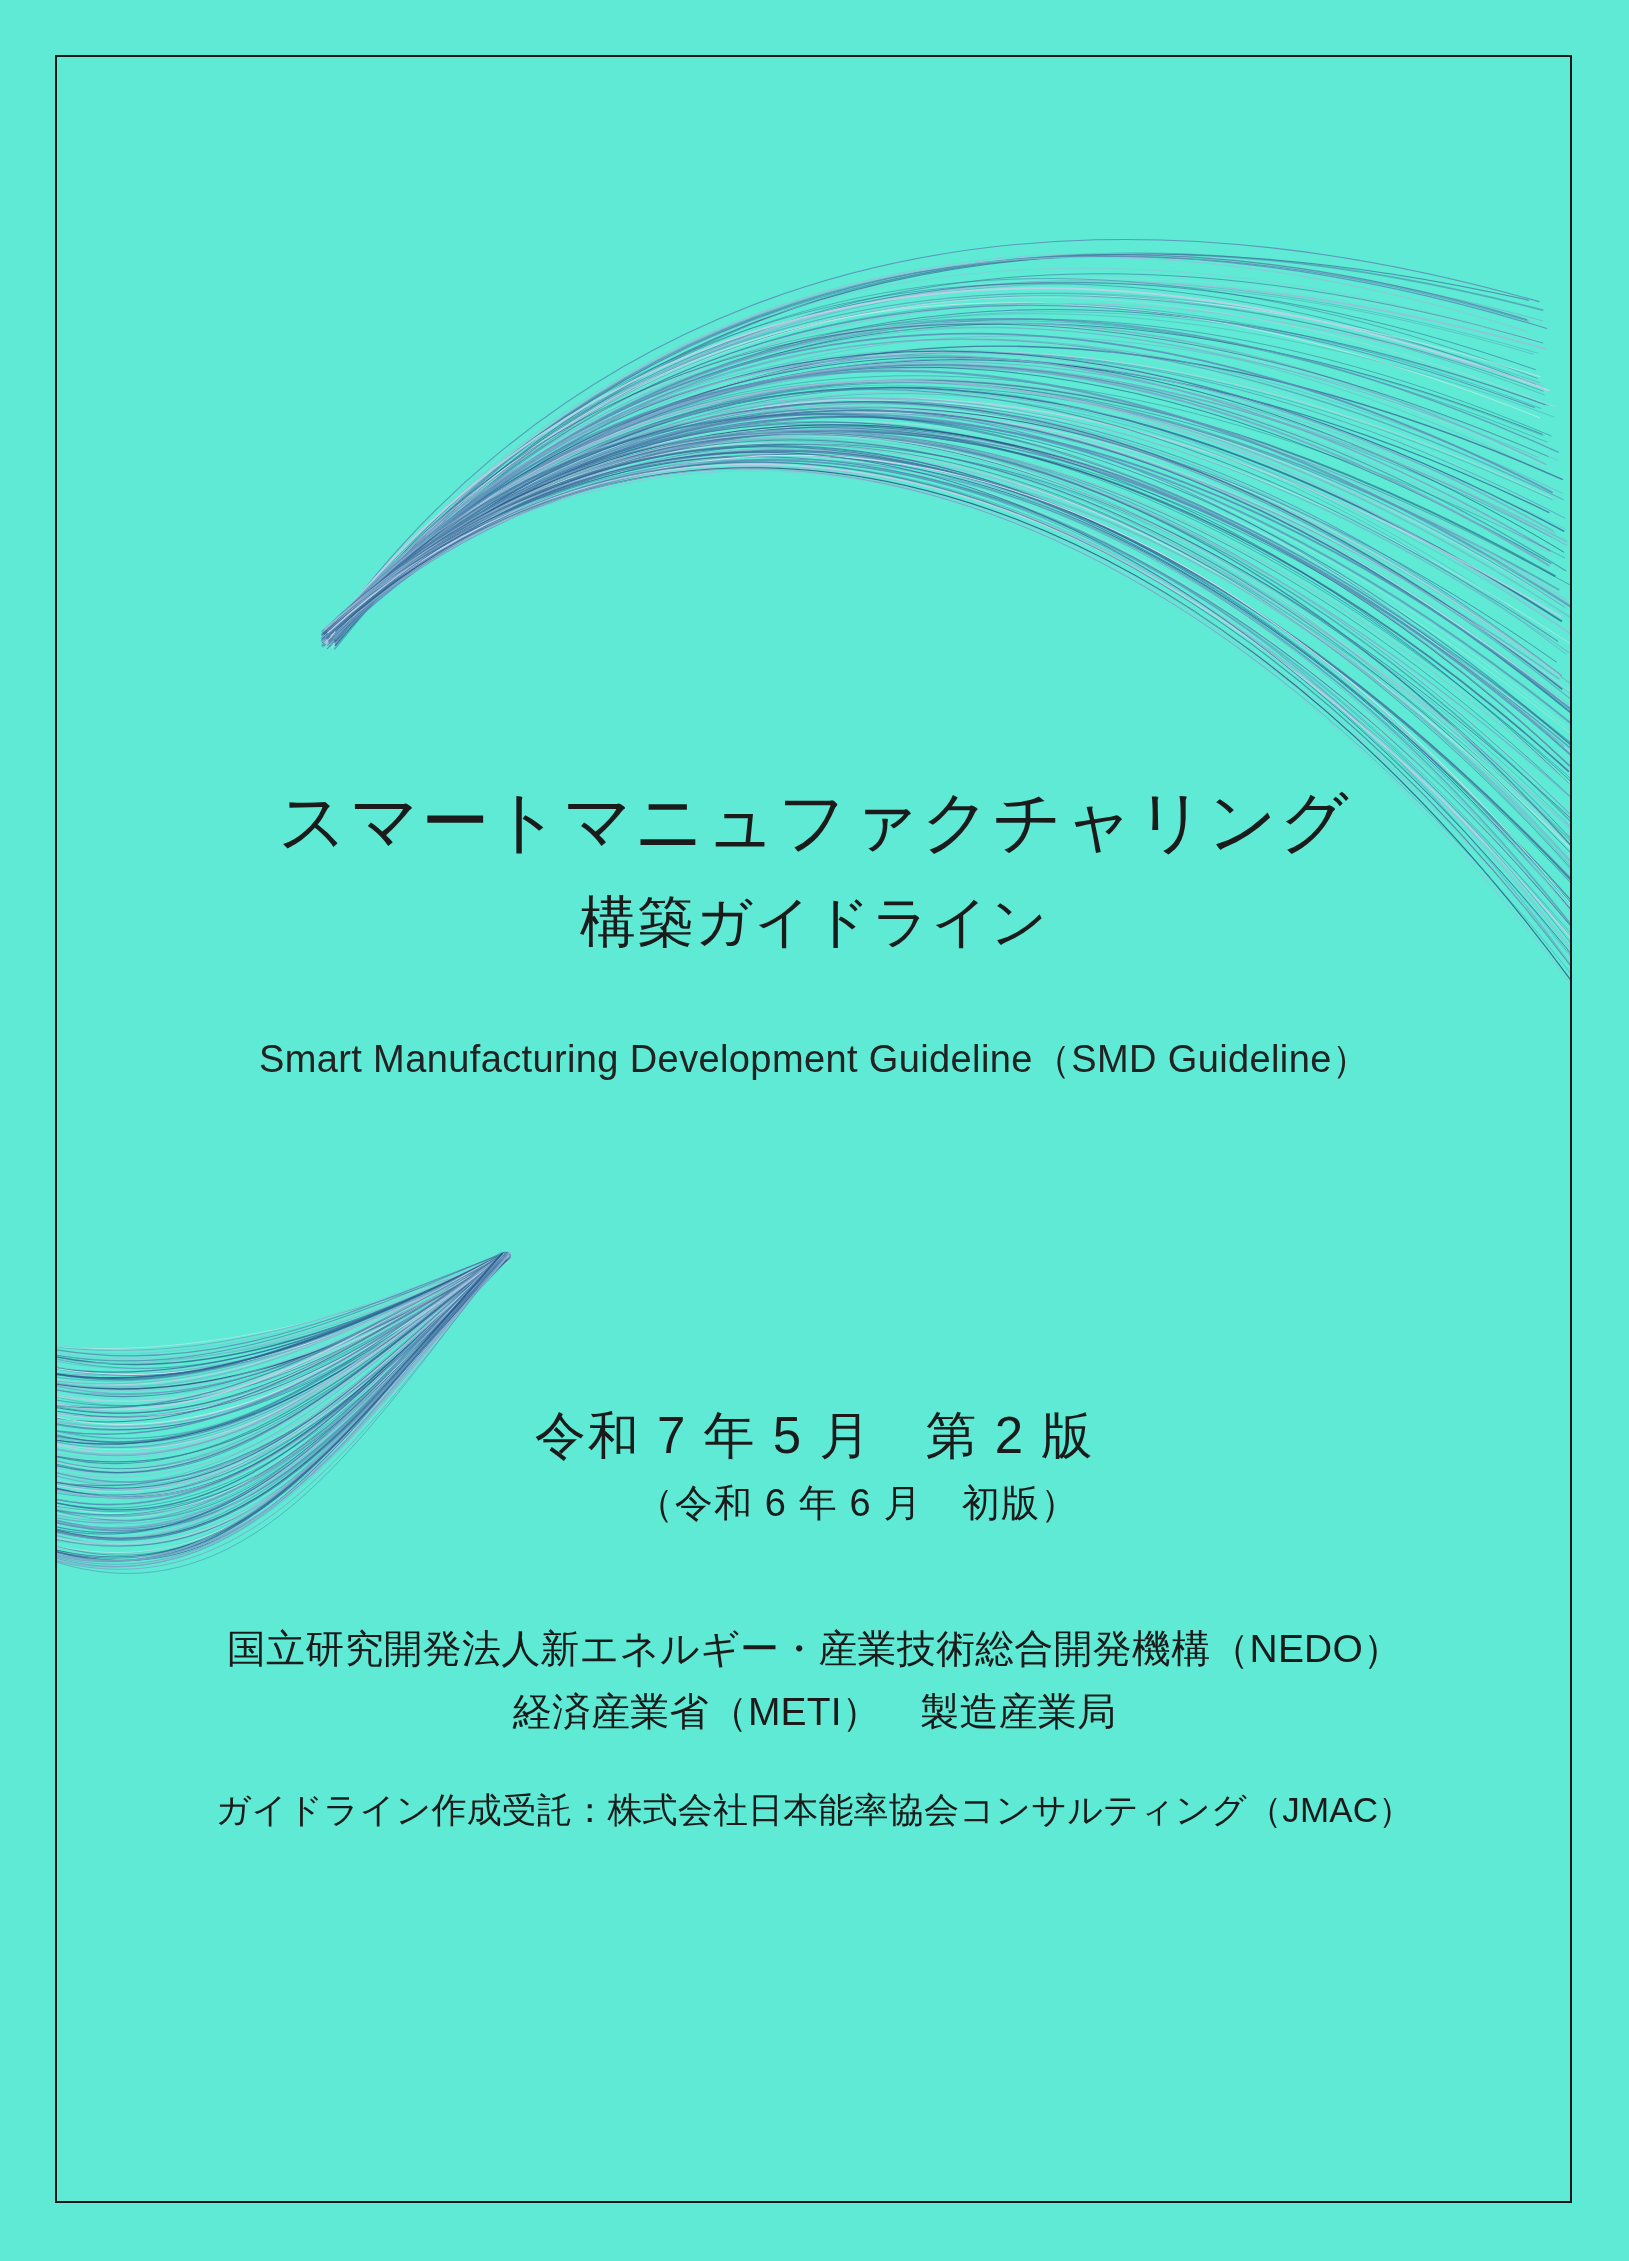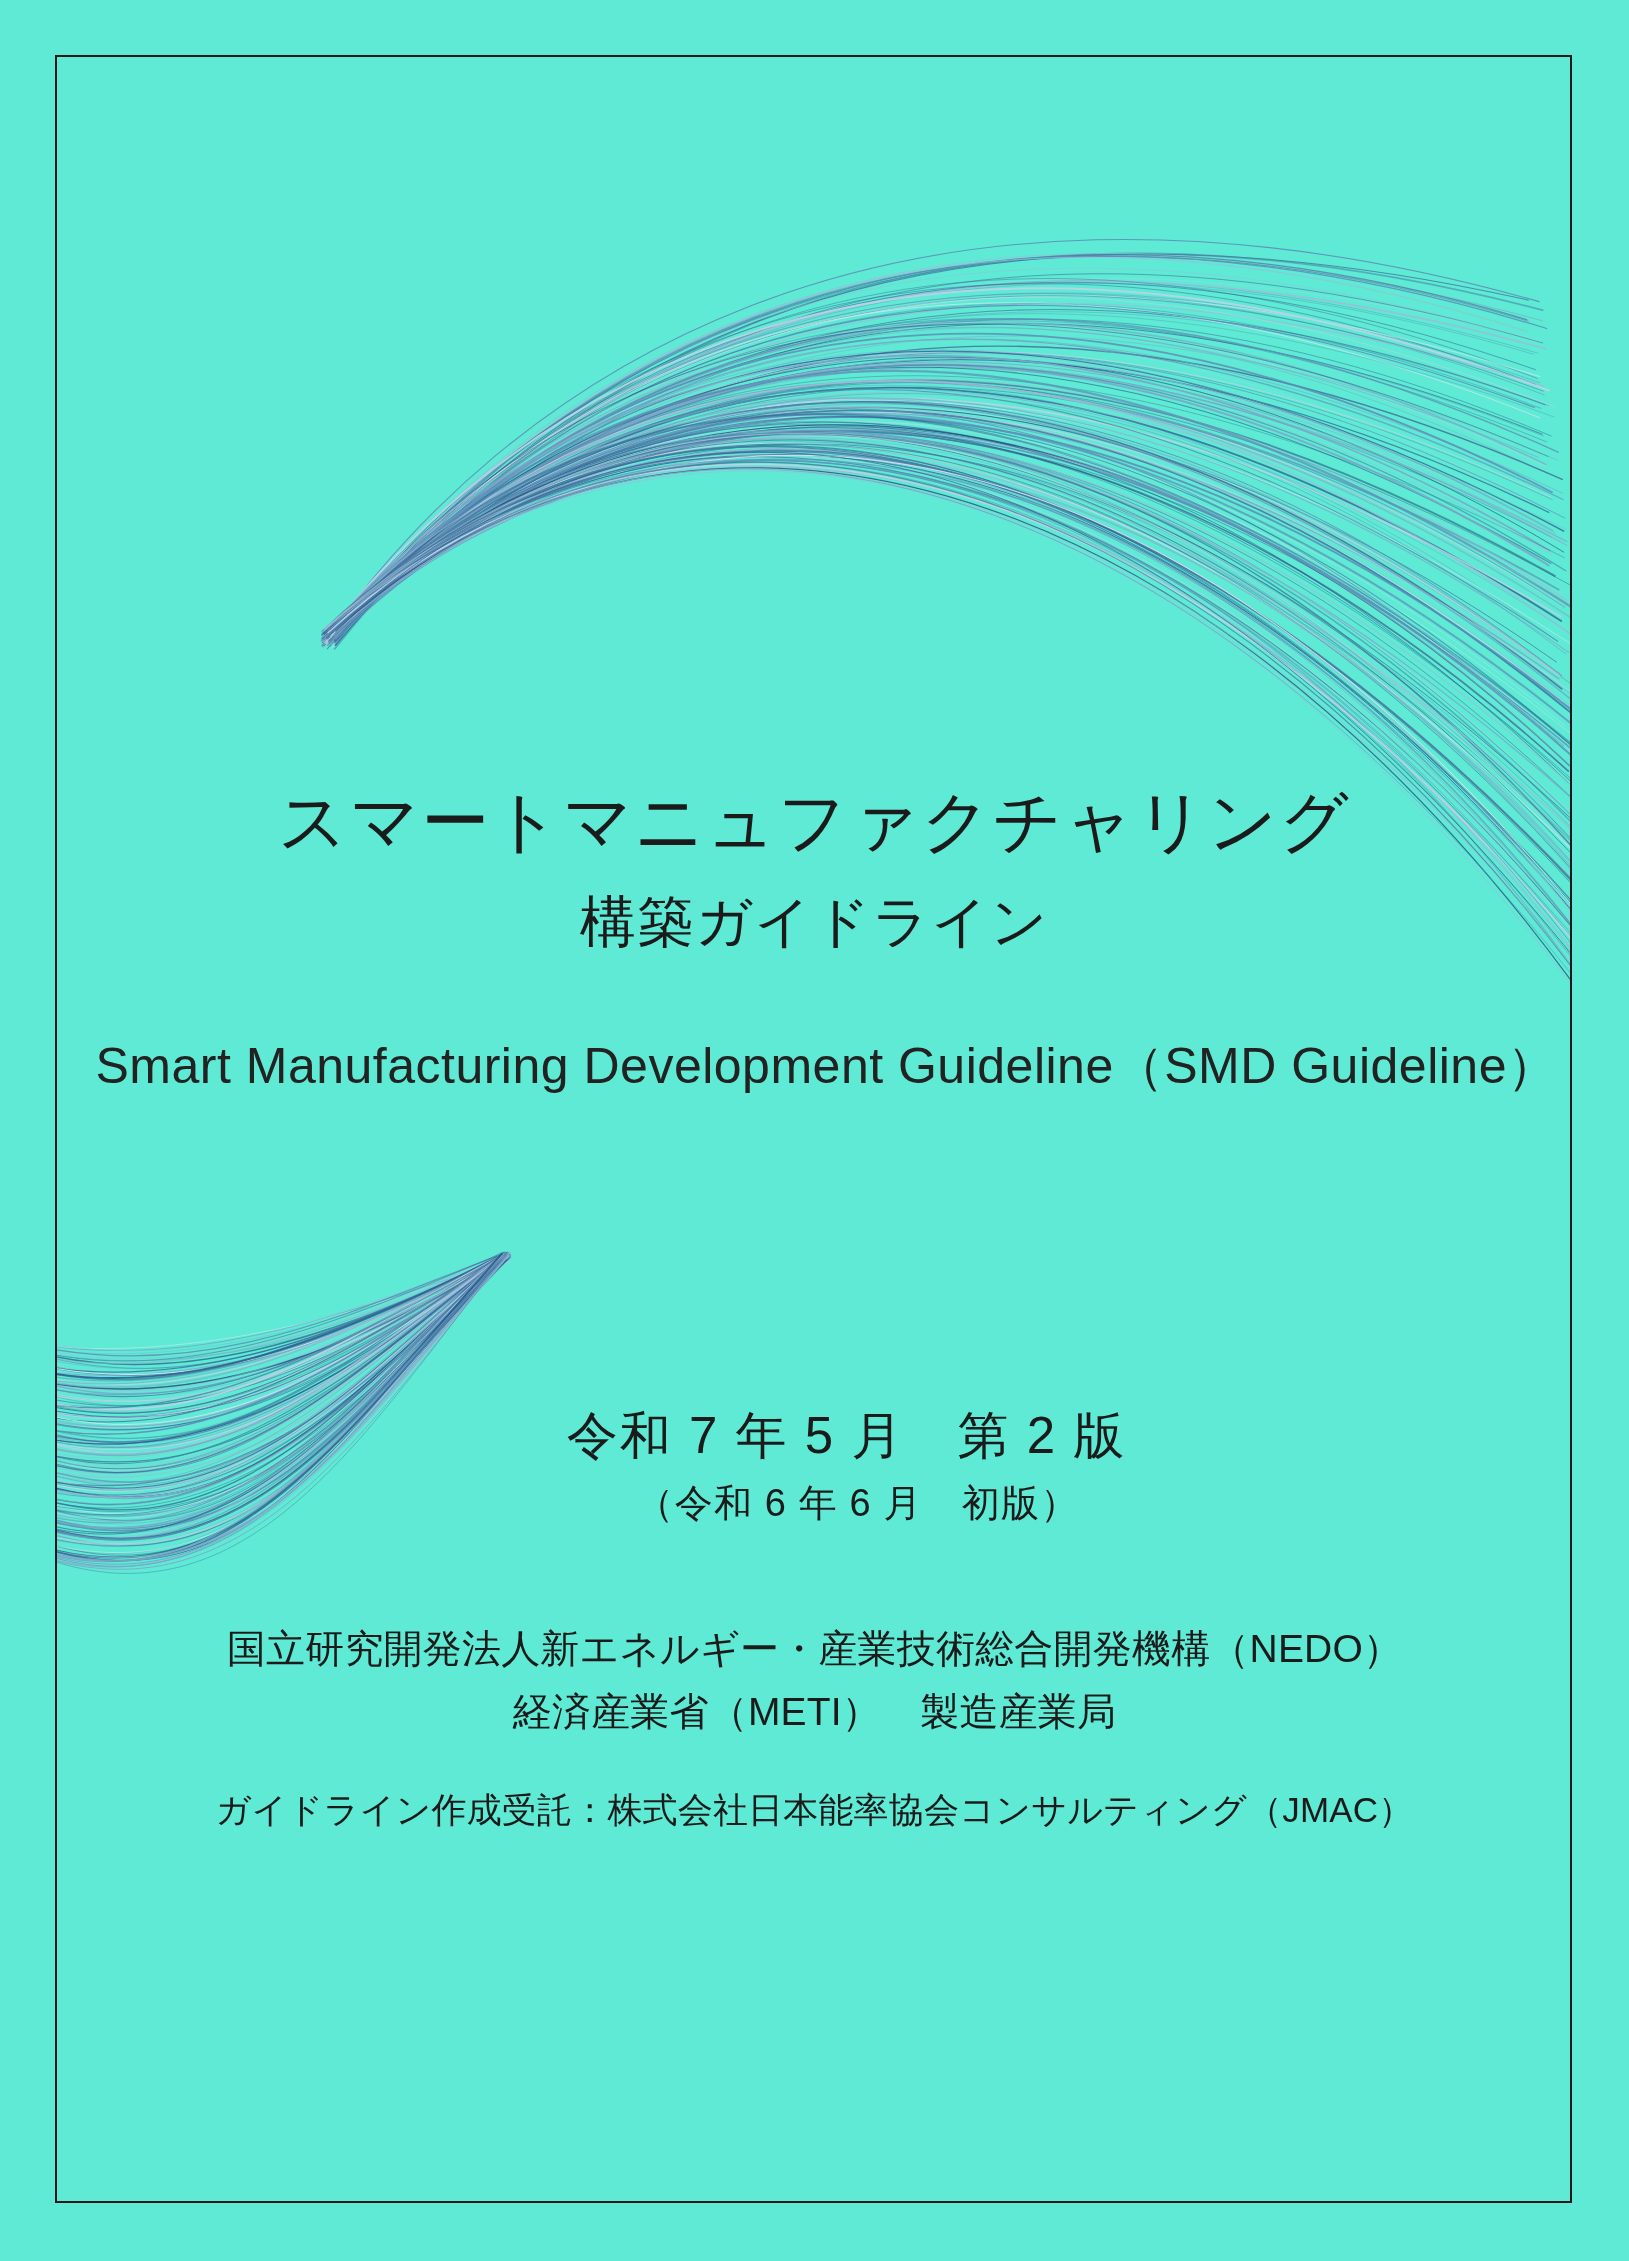--- a/index.html
+++ b/index.html
@@ -49,32 +49,30 @@
     letter-spacing: 0.03em;
   }
   .title-line2 {
     top: 893px;
     font-size: 56px;
     font-weight: 500;
     letter-spacing: 0.03em;
   }
   .subtitle-en {
     top: 1040px;
-    font-size: 50px;
+    font-size: 38px;
     font-weight: 400;
     letter-spacing: 0.01em;
     color: #222222;
-    margin-left: 12px;
   }
   .edition-current {
     top: 1409px;
     font-size: 51px;
     font-weight: 500;
     letter-spacing: 0.04em;
-    margin-left: 32px;
   }
   .edition-first {
     top: 1484px;
     font-size: 38px;
     font-weight: 400;
     letter-spacing: 0.03em;
     margin-left: 43px;
   }
   .org-line1 {
     top: 1629px;

